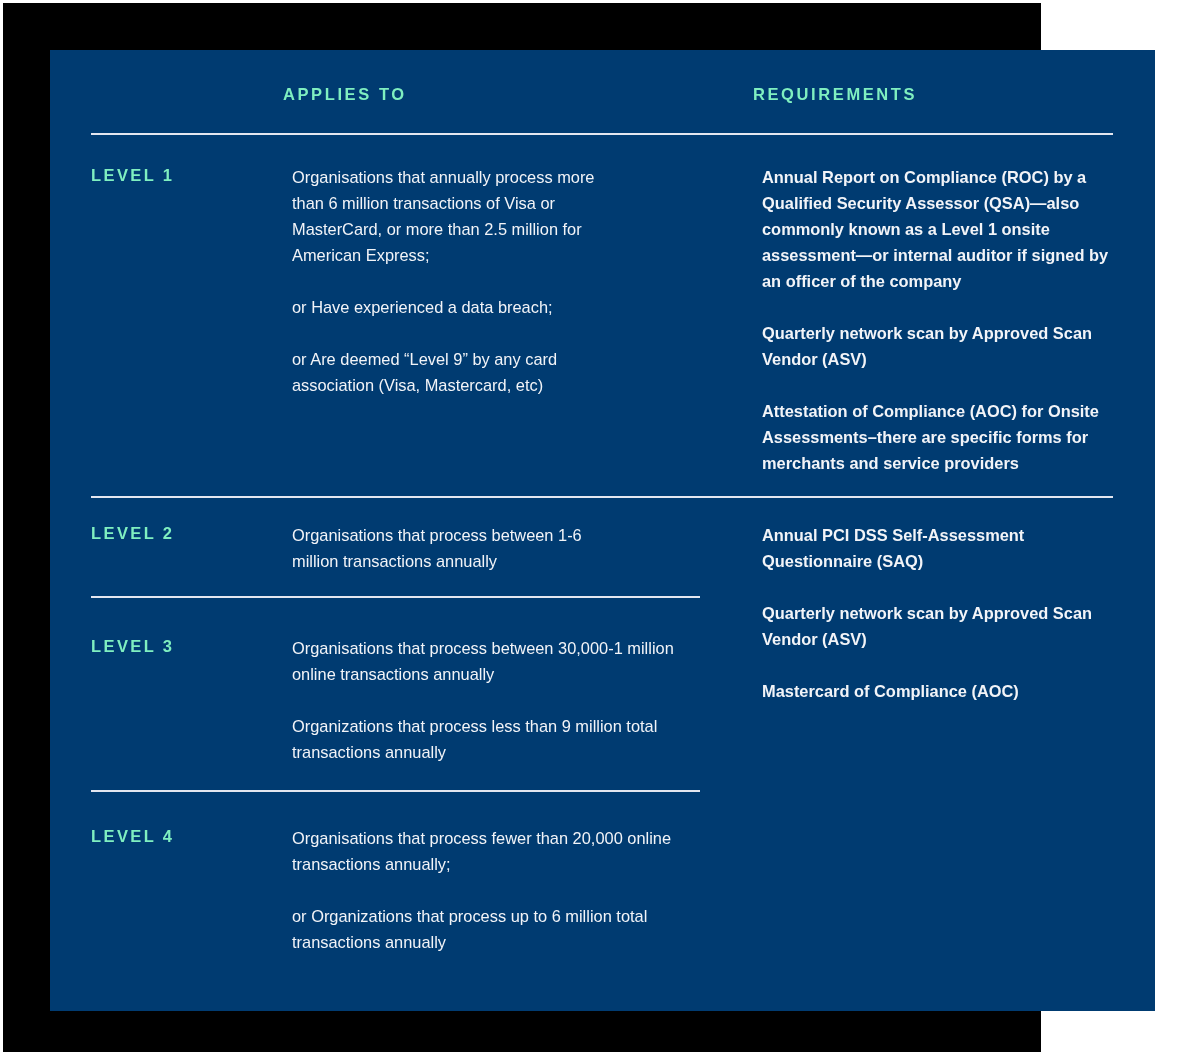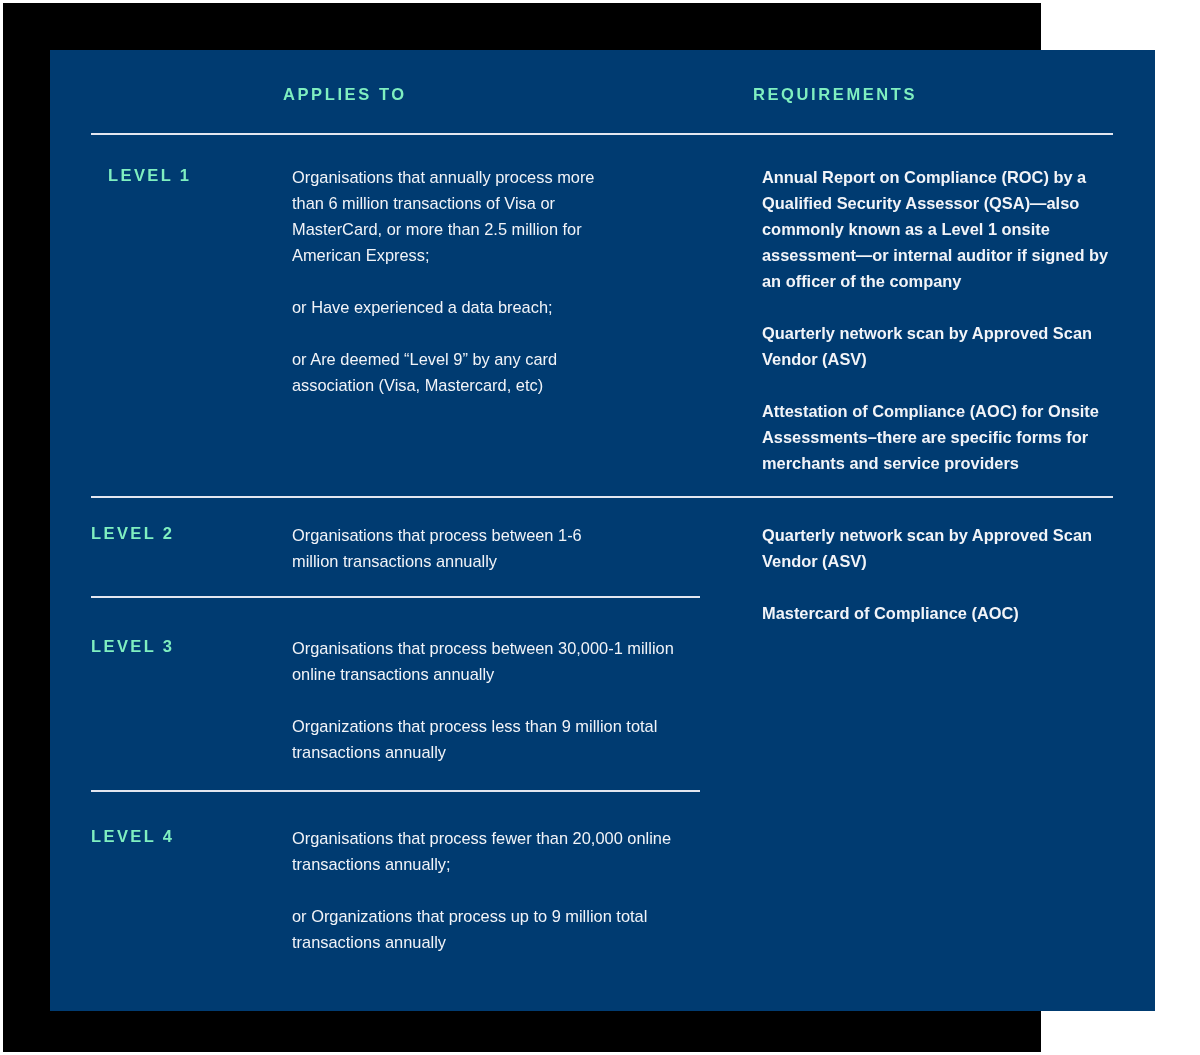--- a/index.html
+++ b/index.html
@@ -87,53 +87,54 @@
 <body>
 
 <div id="frame">
   <div id="panel">
 
     <div id="head-applies" class="col-head">Applies to</div>
     <div id="head-reqs" class="col-head">Requirements</div>
 
     <div class="divider full" style="top:83px"></div>
 
-    <div class="level-label" style="left:58px; top:116px">Level 1</div>
+    <div class="level-label" style="left:41px; top:116px">Level 1</div>
     <div class="cell applies" style="top:114px">
       <p>Organisations that annually process more than 6 million transactions of Visa or MasterCard, or more than 2.5 million for American Express;</p>
       <p>or Have experienced a data breach;</p>
       <p>or Are deemed “Level 9” by any card association (Visa, Mastercard, etc)</p>
     </div>
     <div class="cell reqs" style="top:114px">
       <p>Annual Report on Compliance (ROC) by a Qualified Security Assessor (QSA)—also commonly known as a Level 1 onsite assessment—or internal auditor if signed by an officer of the company</p>
       <p>Quarterly network scan by Approved Scan Vendor (ASV)</p>
       <p>Attestation of Compliance (AOC) for Onsite Assessments–there are specific forms for merchants and service providers</p>
     </div>
 
     <div class="divider full" style="top:446px"></div>
 
     <div class="level-label" style="left:41px; top:474px">Level 2</div>
     <div class="cell applies" style="top:472px">
       <p>Organisations that process between 1-6 million transactions annually</p>
     </div>
     <div class="cell reqs" style="top:472px">
+      <p>Annual PCI DSS Self-Assessment Questionnaire (SAQ)</p>
       <p>Quarterly network scan by Approved Scan Vendor (ASV)</p>
       <p>Mastercard of Compliance (AOC)</p>
     </div>
 
     <div class="divider short" style="top:546px"></div>
 
     <div class="level-label" style="left:41px; top:587px">Level 3</div>
     <div class="cell applies" style="top:585px; width:420px">
       <p>Organisations that process between 30,000-1 million online transactions annually</p>
       <p>Organizations that process less than 9 million total transactions annually</p>
     </div>
 
     <div class="divider short" style="top:740px"></div>
 
     <div class="level-label" style="left:41px; top:777px">Level 4</div>
     <div class="cell applies" style="top:775px; width:415px">
       <p>Organisations that process fewer than 20,000 online transactions annually;</p>
-      <p>or Organizations that process up to 9 million total transactions annually</p>
+      <p>or Organizations that process up to 6 million total transactions annually</p>
     </div>
 
   </div>
 </div>
 
 </body></html>

